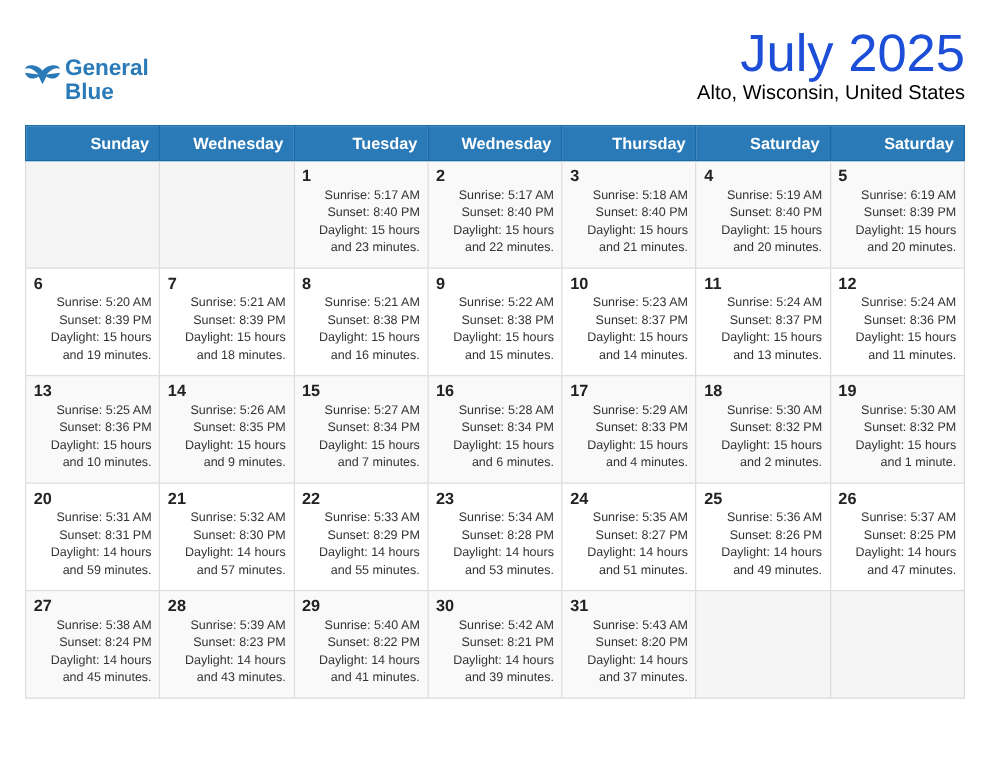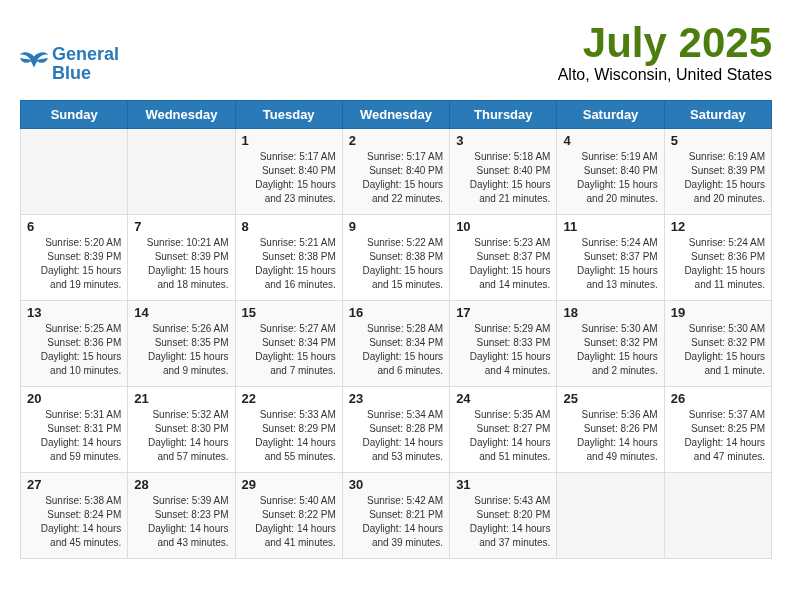--- a/index.html
+++ b/index.html
@@ -32,37 +32,37 @@
     }
     .logo-bird {
       width: 28px;
       height: 24px;
     }
     .title-block {
       text-align: right;
     }
     .month-title {
       font-size: 42px;
-      font-weight: bold;
-      color: #4d7c0f;
+      font-weight: normal;
+      color: #1d4ed8;
       line-height: 1.1;
     }
     .location {
       font-size: 16px;
       color: #000000;
     }
     .calendar {
       width: 100%;
       border-collapse: collapse;
       border: 1px solid #ccc;
     }
     .calendar th {
       background: #2a7ab8;
       color: #fff;
-      text-align: center;
+      text-align: right;
       padding: 6px 8px;
       font-size: 13px;
       font-weight: bold;
       border: 1px solid #1a6aa8;
       margin-left: 39px;
     }
     .calendar td {
       vertical-align: top;
       padding: 4px 6px;
       border: 1px solid #ddd;
@@ -172,21 +172,21 @@
       <tr>
         <td>
           <span class="day-num">6</span>
           <div class="day-detail">Sunrise: 5:20 AM
 Sunset: 8:39 PM
 Daylight: 15 hours
 and 19 minutes.</div>
         </td>
         <td>
           <span class="day-num">7</span>
-          <div class="day-detail">Sunrise: 10:21 AM
+          <div class="day-detail">Sunrise: 5:21 AM
 Sunset: 8:39 PM
 Daylight: 15 hours
 and 18 minutes.</div>
         </td>
         <td>
           <span class="day-num">8</span>
           <div class="day-detail">Sunrise: 5:21 AM
 Sunset: 8:38 PM
 Daylight: 15 hours
 and 16 minutes.</div>

